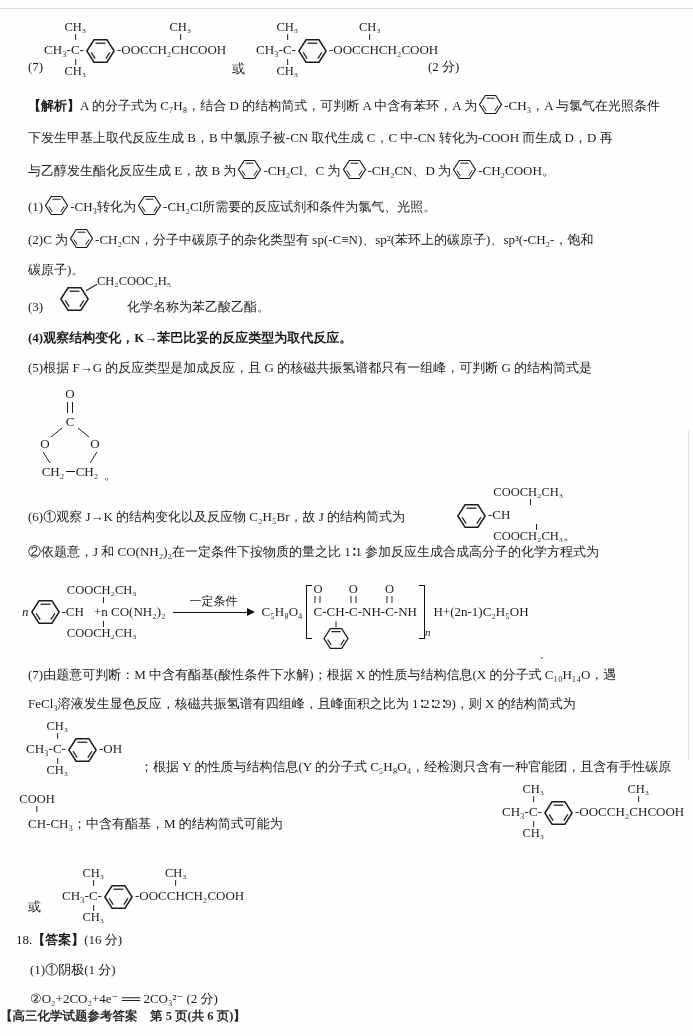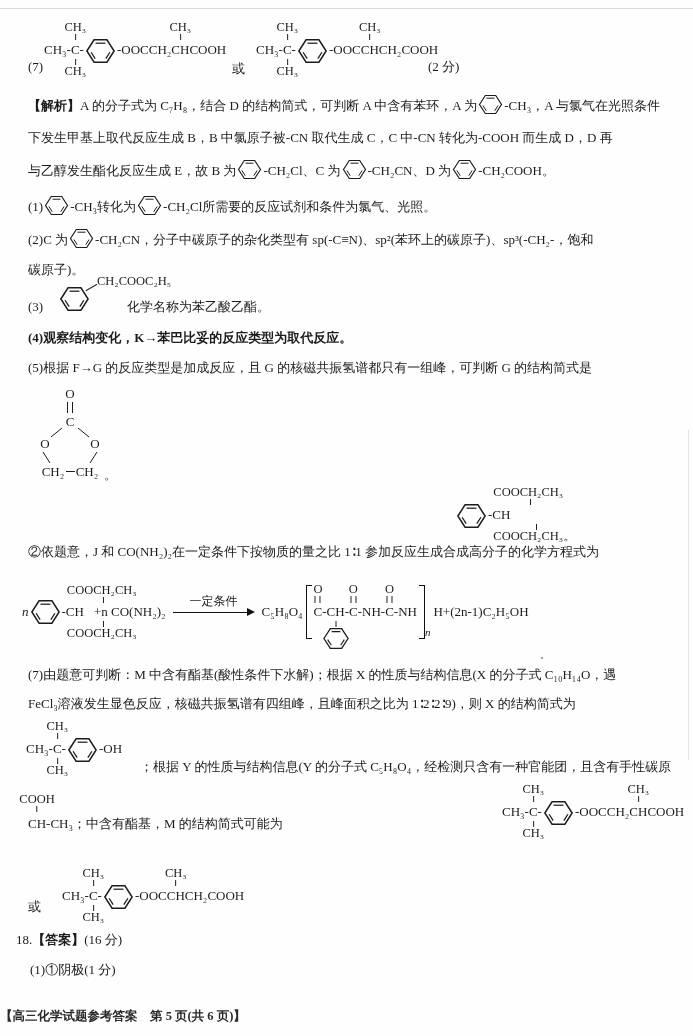--- a/index.html
+++ b/index.html
@@ -179,20 +179,23 @@
     <text x="21" y="64" text-anchor="middle">O</text>
     <text x="71" y="64" text-anchor="middle">O</text>
     <line x1="19" y1="68" x2="26" y2="79"></line>
     <line x1="73" y1="68" x2="66" y2="79"></line>
     <text x="29" y="92" text-anchor="middle">CH₂</text>
     <line x1="42" y1="87.5" x2="51" y2="87.5"></line>
     <text x="63" y="92" text-anchor="middle">CH₂</text>
     <text x="80" y="95" font-size="10">。</text>
   </svg>
 
+  <div class="line" style="left:28px;top:506px;">
+    <span>(6)①观察 J→K 的结构变化以及反应物 C₂H₅Br，故 J 的结构简式为</span>
+  </div>
   <div class="struct" style="left:455px;top:503px;">
     <span class="benz s"><svg viewBox="0 0 24 21" xmlns="http://www.w3.org/2000/svg">
           <polygon points="1,10.5 6.8,1.5 17.2,1.5 23,10.5 17.2,19.5 6.8,19.5" fill="none" stroke="#1c1c1c" stroke-width="1.2"></polygon>
           <line x1="8" y1="4.2" x2="16" y2="4.2" stroke="#1c1c1c" stroke-width="1"></line>
           <line x1="19.6" y1="11.5" x2="16.3" y2="16.7" stroke="#1c1c1c" stroke-width="1"></line>
           <line x1="4.4" y1="11.5" x2="7.7" y2="16.7" stroke="#1c1c1c" stroke-width="1"></line>
         </svg></span><span>-</span><span class="bw"><span class="brt la">
           <span>COOCH₂CH₃</span>
           <i class="vl"></i>
         </span><span>CH</span><span class="brb la">
@@ -334,15 +337,18 @@
           <i class="vl"></i>
         </span><span>CH</span></span><span>CH₂COOH</span>
   </div>
 
   <div class="line" style="left:16px;top:929px;">
     <span>18.</span><span class="bold">【答案】</span><span>(16 分)</span>
   </div>
   <div class="line" style="left:30px;top:959px;">
     <span>(1)①阴极(1 分)</span>
   </div>
+  <div class="line" style="left:30px;top:988px;">
+    <span>②O₂+2CO₂+4e⁻ ══ 2CO₃²⁻ (2 分)</span>
+  </div>
 
   <div class="footer" style="top:1008px;">【高三化学试题参考答案　第 5 页(共 6 页)】</div>
 </div>
 
 </body></html>

